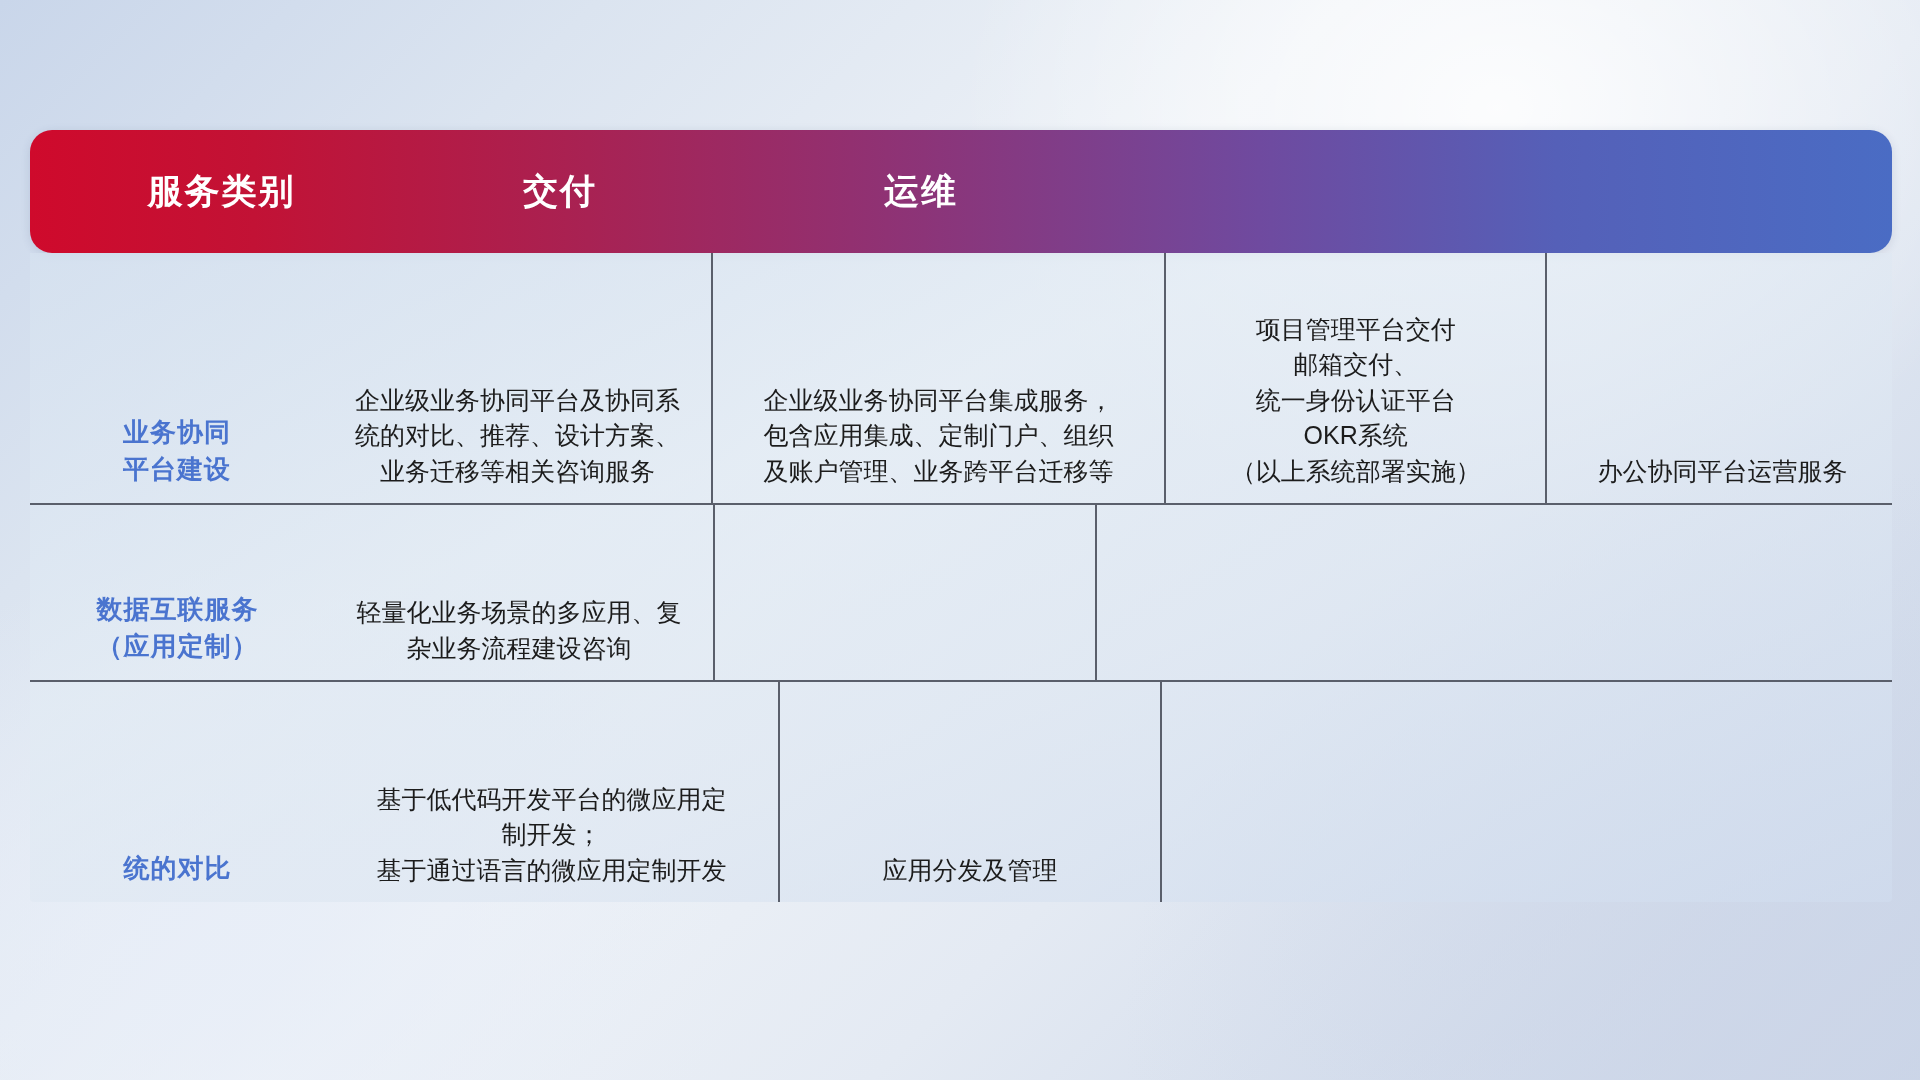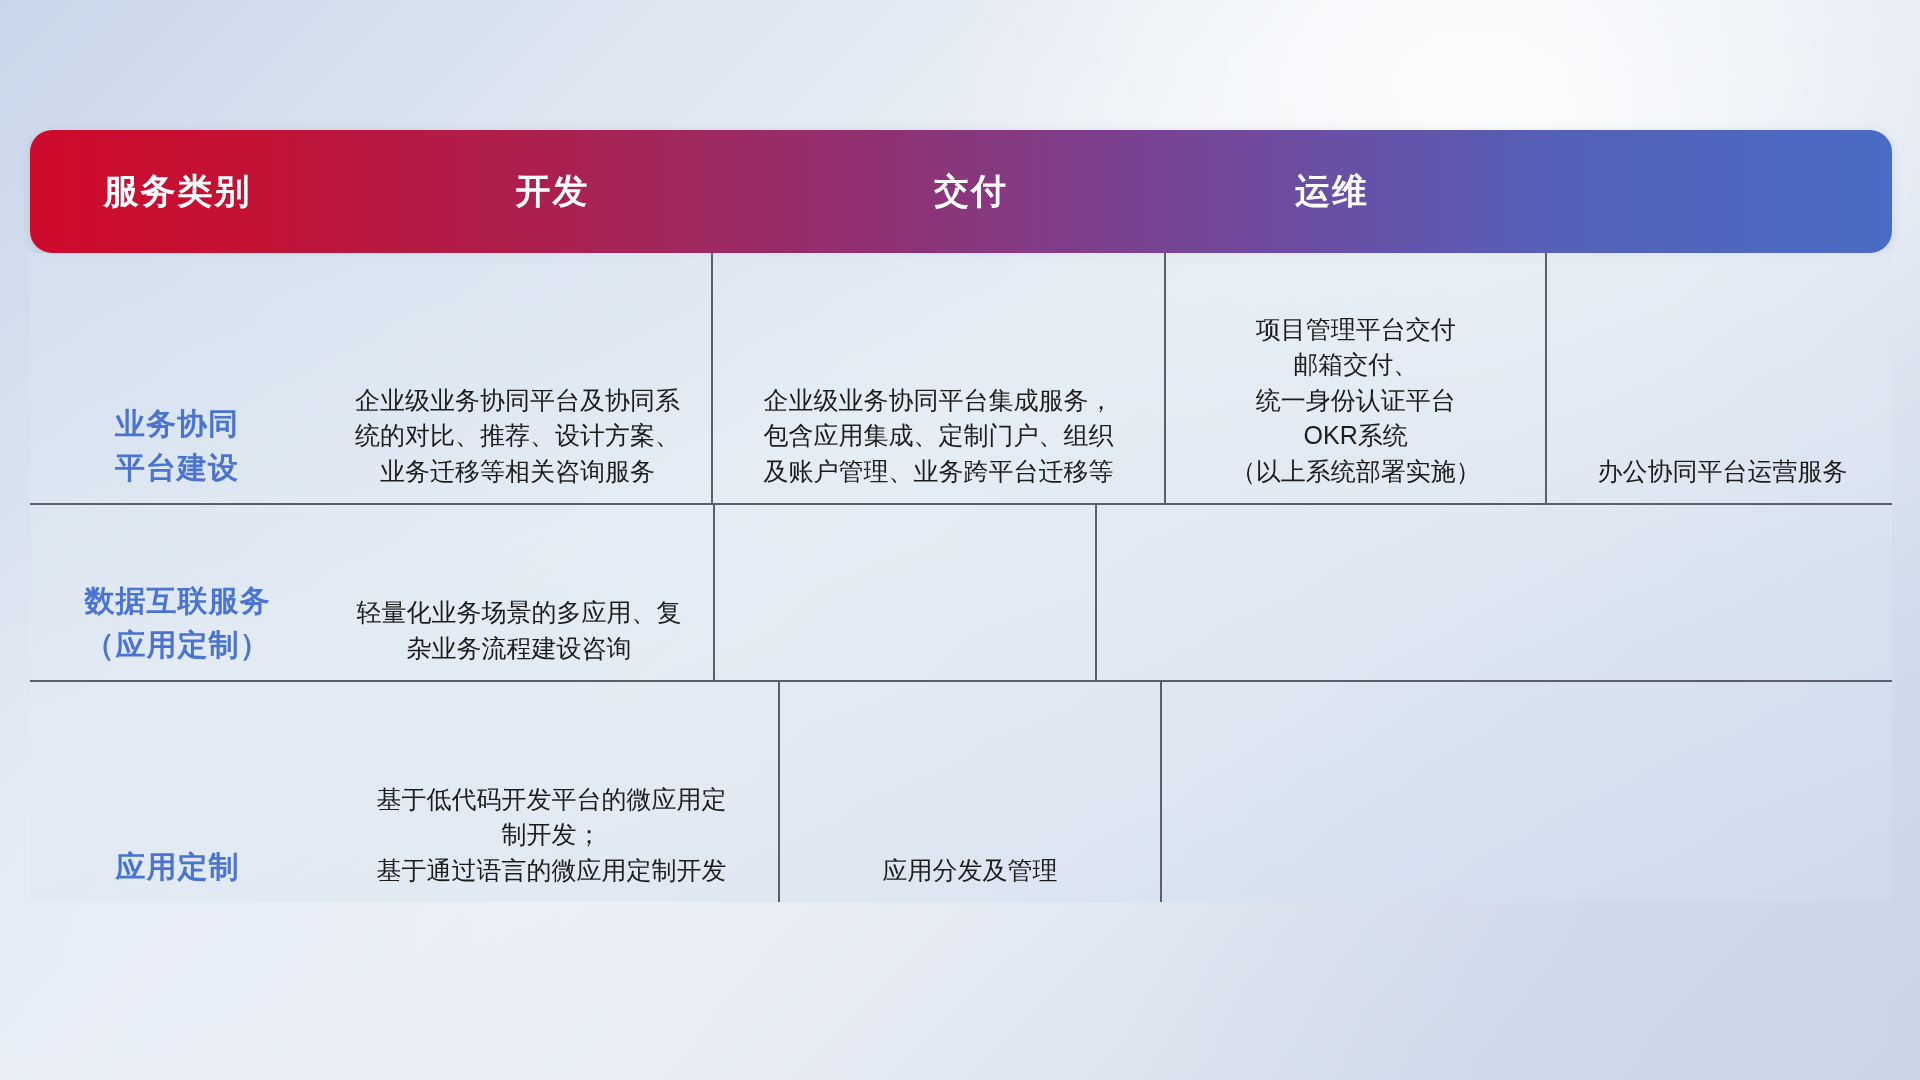--- a/index.html
+++ b/index.html
@@ -36,20 +36,21 @@
     overflow: hidden;
     background: linear-gradient(90deg,
         #cf0a2c 0%,
         #c21235 12%,
         #a82253 30%,
         #8c3478 48%,
         #6f4a9f 66%,
         #5560b8 82%,
         #4a6cc4 100%);
     box-shadow: 0 2px 10px rgba(60,70,110,0.14);
+    padding-left: 44px;
   }
   .th {
     display: flex;
     align-items: center;
     justify-content: center;
     color: #ffffff;
     font-size: 35px;
     font-weight: bold;
     letter-spacing: 2px;
     box-sizing: border-box;
@@ -86,37 +87,36 @@
     text-align: center;
     padding: 14px 18px;
     font-size: 25px;
     line-height: 1.42;
     color: #1c1c1c;
     border-right: 2px solid #5a5f6b;
   }
   .td.cat {
     color: #4a74cf;
     font-weight: bold;
-    font-size: 30px;
+    font-size: 26px;
     line-height: 1.45;
     border-right: none;
     letter-spacing: 1px;
   }
   .td.last { border-right: none; margin-left: 6px; }
   .cell-text { white-space: pre-line; }
 </style>
 </head>
 <body>
 
 <div class="page">
   <div class="table-wrap">
 
     <div class="table-header">
       <div class="th c0">服务类别</div>
-      <div class="th c2">开发</div>
       <div class="th c3">交付</div>
       <div class="th c4">运维</div>
     </div>
 
     <div class="table-body">
 
       <div class="row row-1">
         <div class="td cat c0">
             <span class="cell-text">业务协同
 平台建设</span>
@@ -155,21 +155,21 @@
         <div class="td c3">
             <span class="cell-text"></span>
           </div>
         <div class="td c4 last">
             <span class="cell-text"></span>
           </div>
       </div>
 
       <div class="row row-3">
         <div class="td cat c0">
-            <span class="cell-text">应用定制</span>
+            <span class="cell-text">统的对比</span>
           </div>
         <div class="td c2">
             <span class="cell-text">基于低代码开发平台的微应用定
 制开发；
 基于通过语言的微应用定制开发</span>
           </div>
         <div class="td c3">
             <span class="cell-text">应用分发及管理</span>
           </div>
         <div class="td c4 last">

